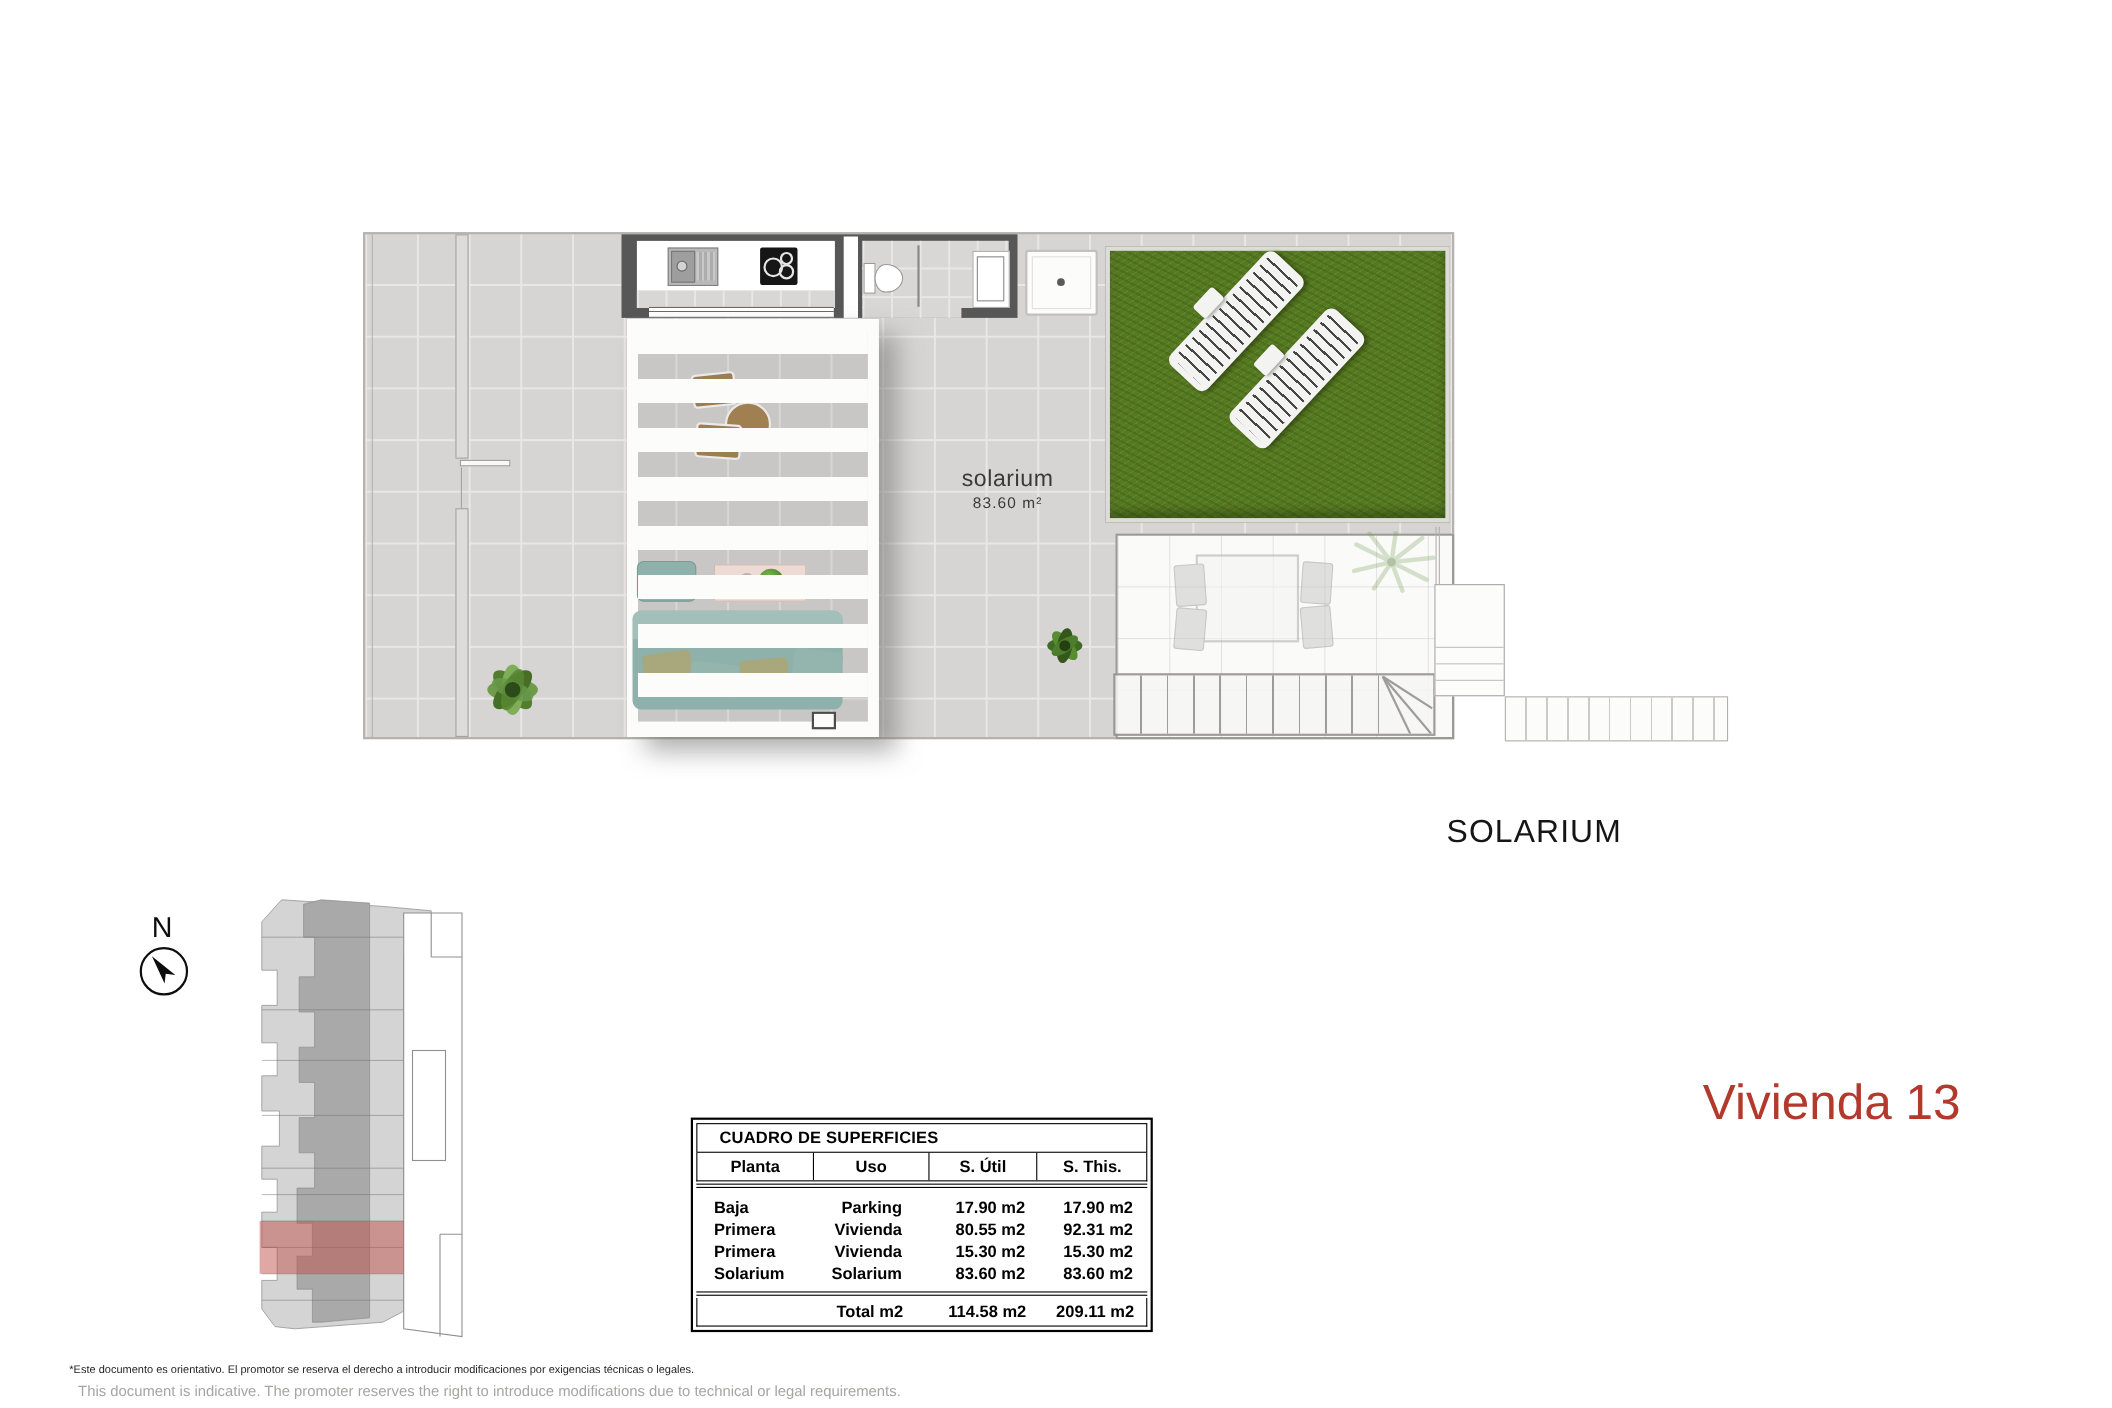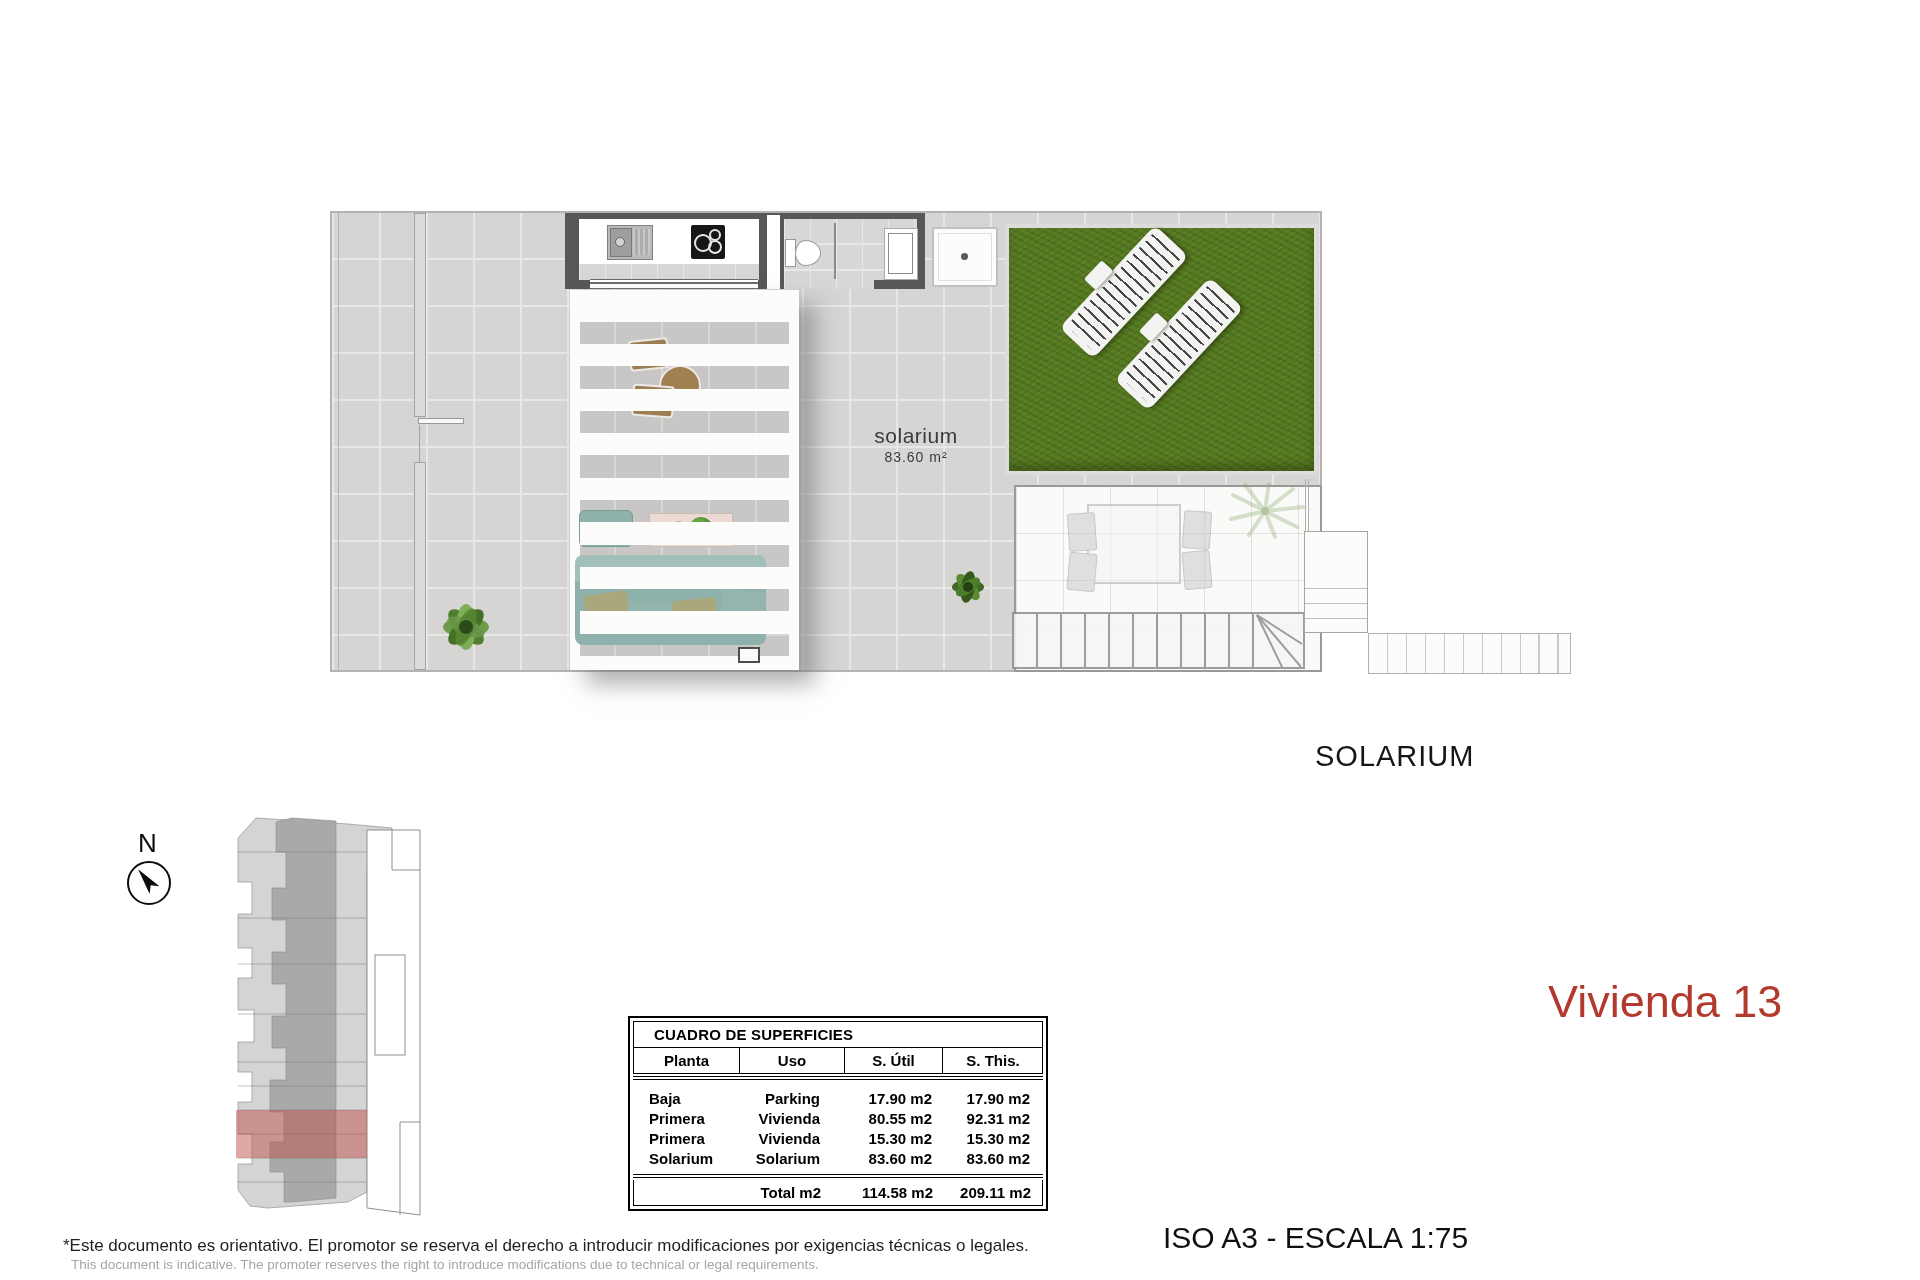--- a/index.html
+++ b/index.html
@@ -112,21 +112,21 @@
   #landing{left:1304px;top:531px;width:64px;height:102px;background:#fcfcfb;border:1.5px solid #a8a6a4;box-sizing:border-box;}
   .step-line{position:absolute;left:0;width:100%;height:1px;background:#c2c0be;}
   #strip-right{left:1368px;top:633px;width:203px;height:41px;background:#fcfcfb;border:1.5px solid #b2b0ae;box-sizing:border-box;
     background-image:repeating-linear-gradient(90deg,transparent 0 17.5px,#cccac8 17.5px 19px);}
 
   
   #floor-heading{left:1315px;top:740px;font-size:29px;letter-spacing:1px;color:#161616;}
   #sheet-title{left:1548px;top:976px;font-size:45px;color:#b2392c;}
   #scale-note{left:1163px;top:1221px;font-size:30px;color:#101010;}
   #disclaimer{left:63px;top:1236px;line-height:19px;}
-  #disclaimer .es{font-size:17px;color:#1f1f1f;}
+  #disclaimer .es{font-size:10px;color:#1f1f1f;}
   #disclaimer .en{font-size:13.5px;color:#a5a5a3;padding-left:8px;}
 
   
   #compass-n{left:138px;top:828px;font-size:26px;color:#0d0d0d;}
   #compass-circle{left:127px;top:861px;width:44px;height:44px;border:2.5px solid #0d0d0d;border-radius:50%;background:#ffffff;box-sizing:border-box;}
 
   
   #surface-table{left:628px;top:1016px;width:420px;border:2px solid #000;box-sizing:border-box;padding:3px;background:#fff;
     font-weight:bold;font-size:15px;color:#000;}
   .t-title{border:1.5px solid #000;height:25px;display:flex;align-items:center;padding-left:20px;letter-spacing:.2px;}
@@ -283,21 +283,20 @@
   <div id="connector" class="abs"></div>
   <div id="landing" class="abs">
     <div class="step-line" style="top:56px;"></div>
     <div class="step-line" style="top:71px;"></div>
     <div class="step-line" style="top:86px;"></div>
   </div>
   <div id="strip-right" class="abs"></div>
 
   <div id="floor-heading" class="abs">SOLARIUM</div>
   <div id="sheet-title" class="abs">Vivienda 13</div>
-  <div id="scale-note" class="abs">ISO A3 - ESCALA 1:75</div>
 
   <div id="compass-n" class="abs">N</div>
   <div id="compass-circle" class="abs">
     <svg width="39" height="39" viewBox="0 0 44 44">
       <polygon points="22,3 29,33 22,26 15,33" fill="#0d0d0d" transform="rotate(-38 22 22)"></polygon>
     </svg>
   </div>
 
   <svg class="abs" style="left:228px;top:812px;" width="204" height="412" viewBox="0 0 204 412">
     <polygon points="28,6 120,12 164,16 164,58 139,58 139,380 120,390 40,396 22,394 10,378 10,352 24,352 24,322 10,322 10,290 24,290 24,260 10,260 10,230 26,230 26,198 10,198 10,166 24,166 24,136 10,136 10,102 24,102 24,70 10,70 10,26" fill="#d4d4d4" stroke="#9c9c9c" stroke-width="0.8"></polygon>

